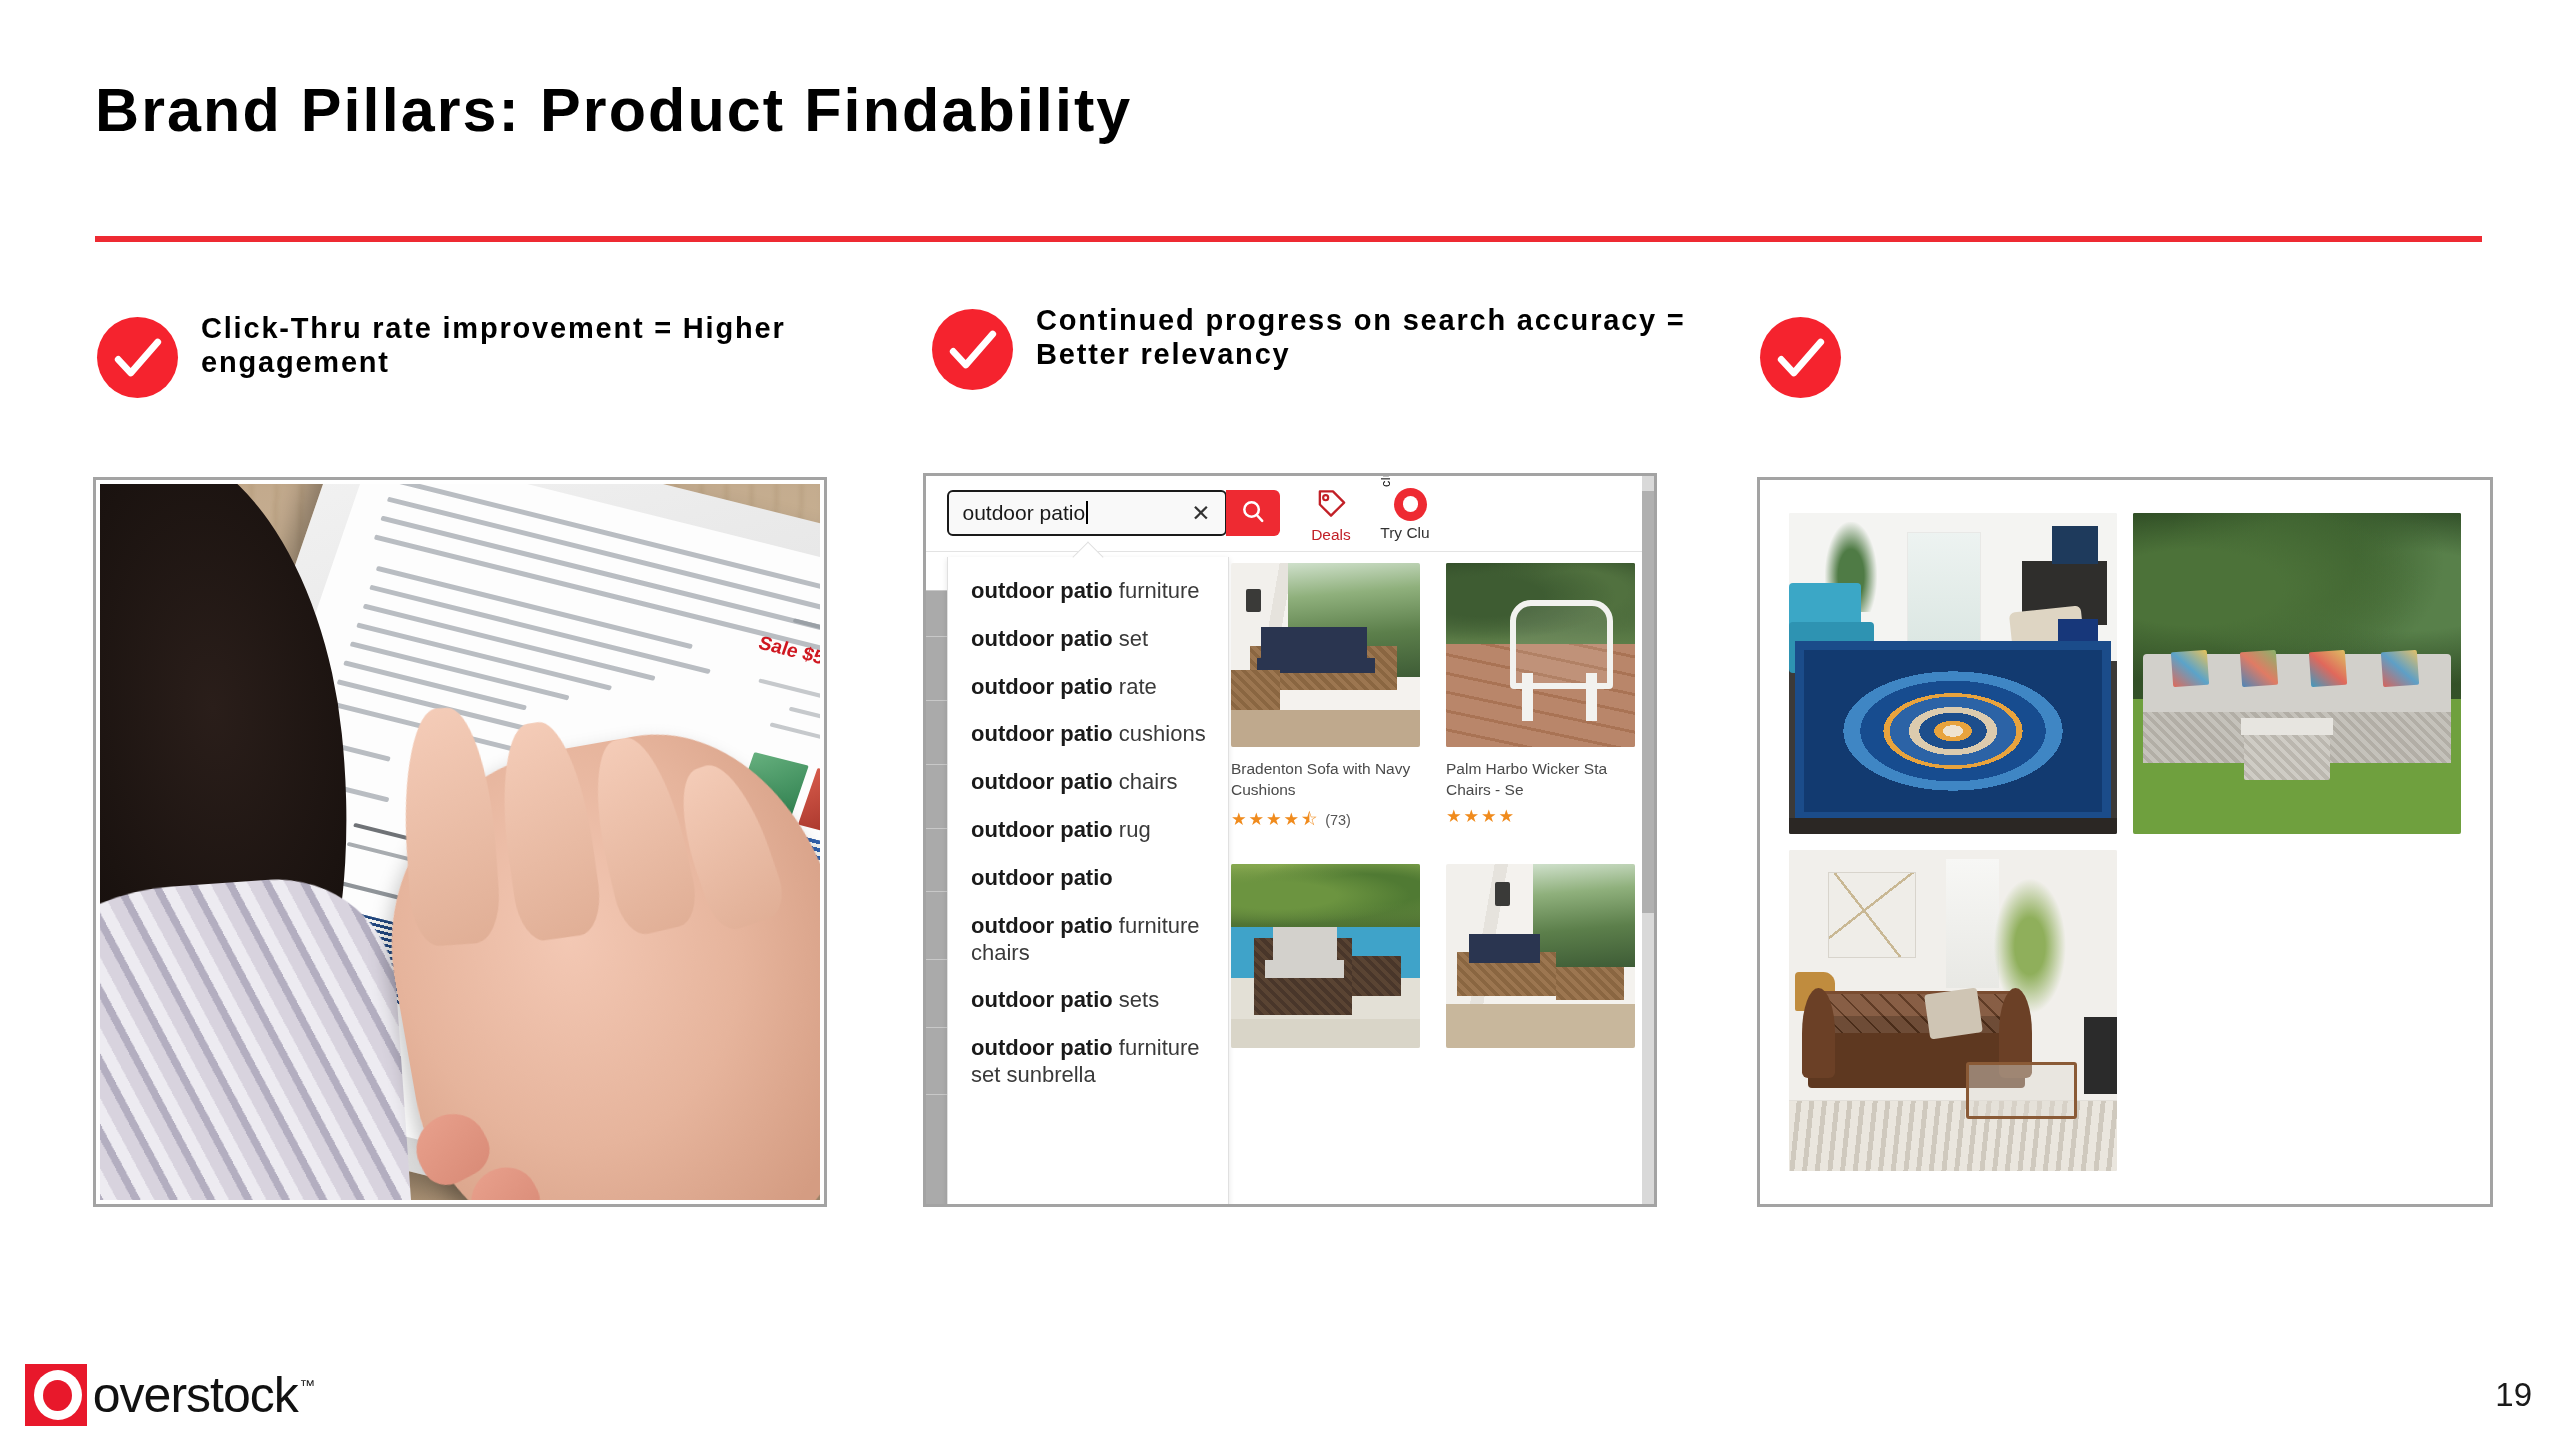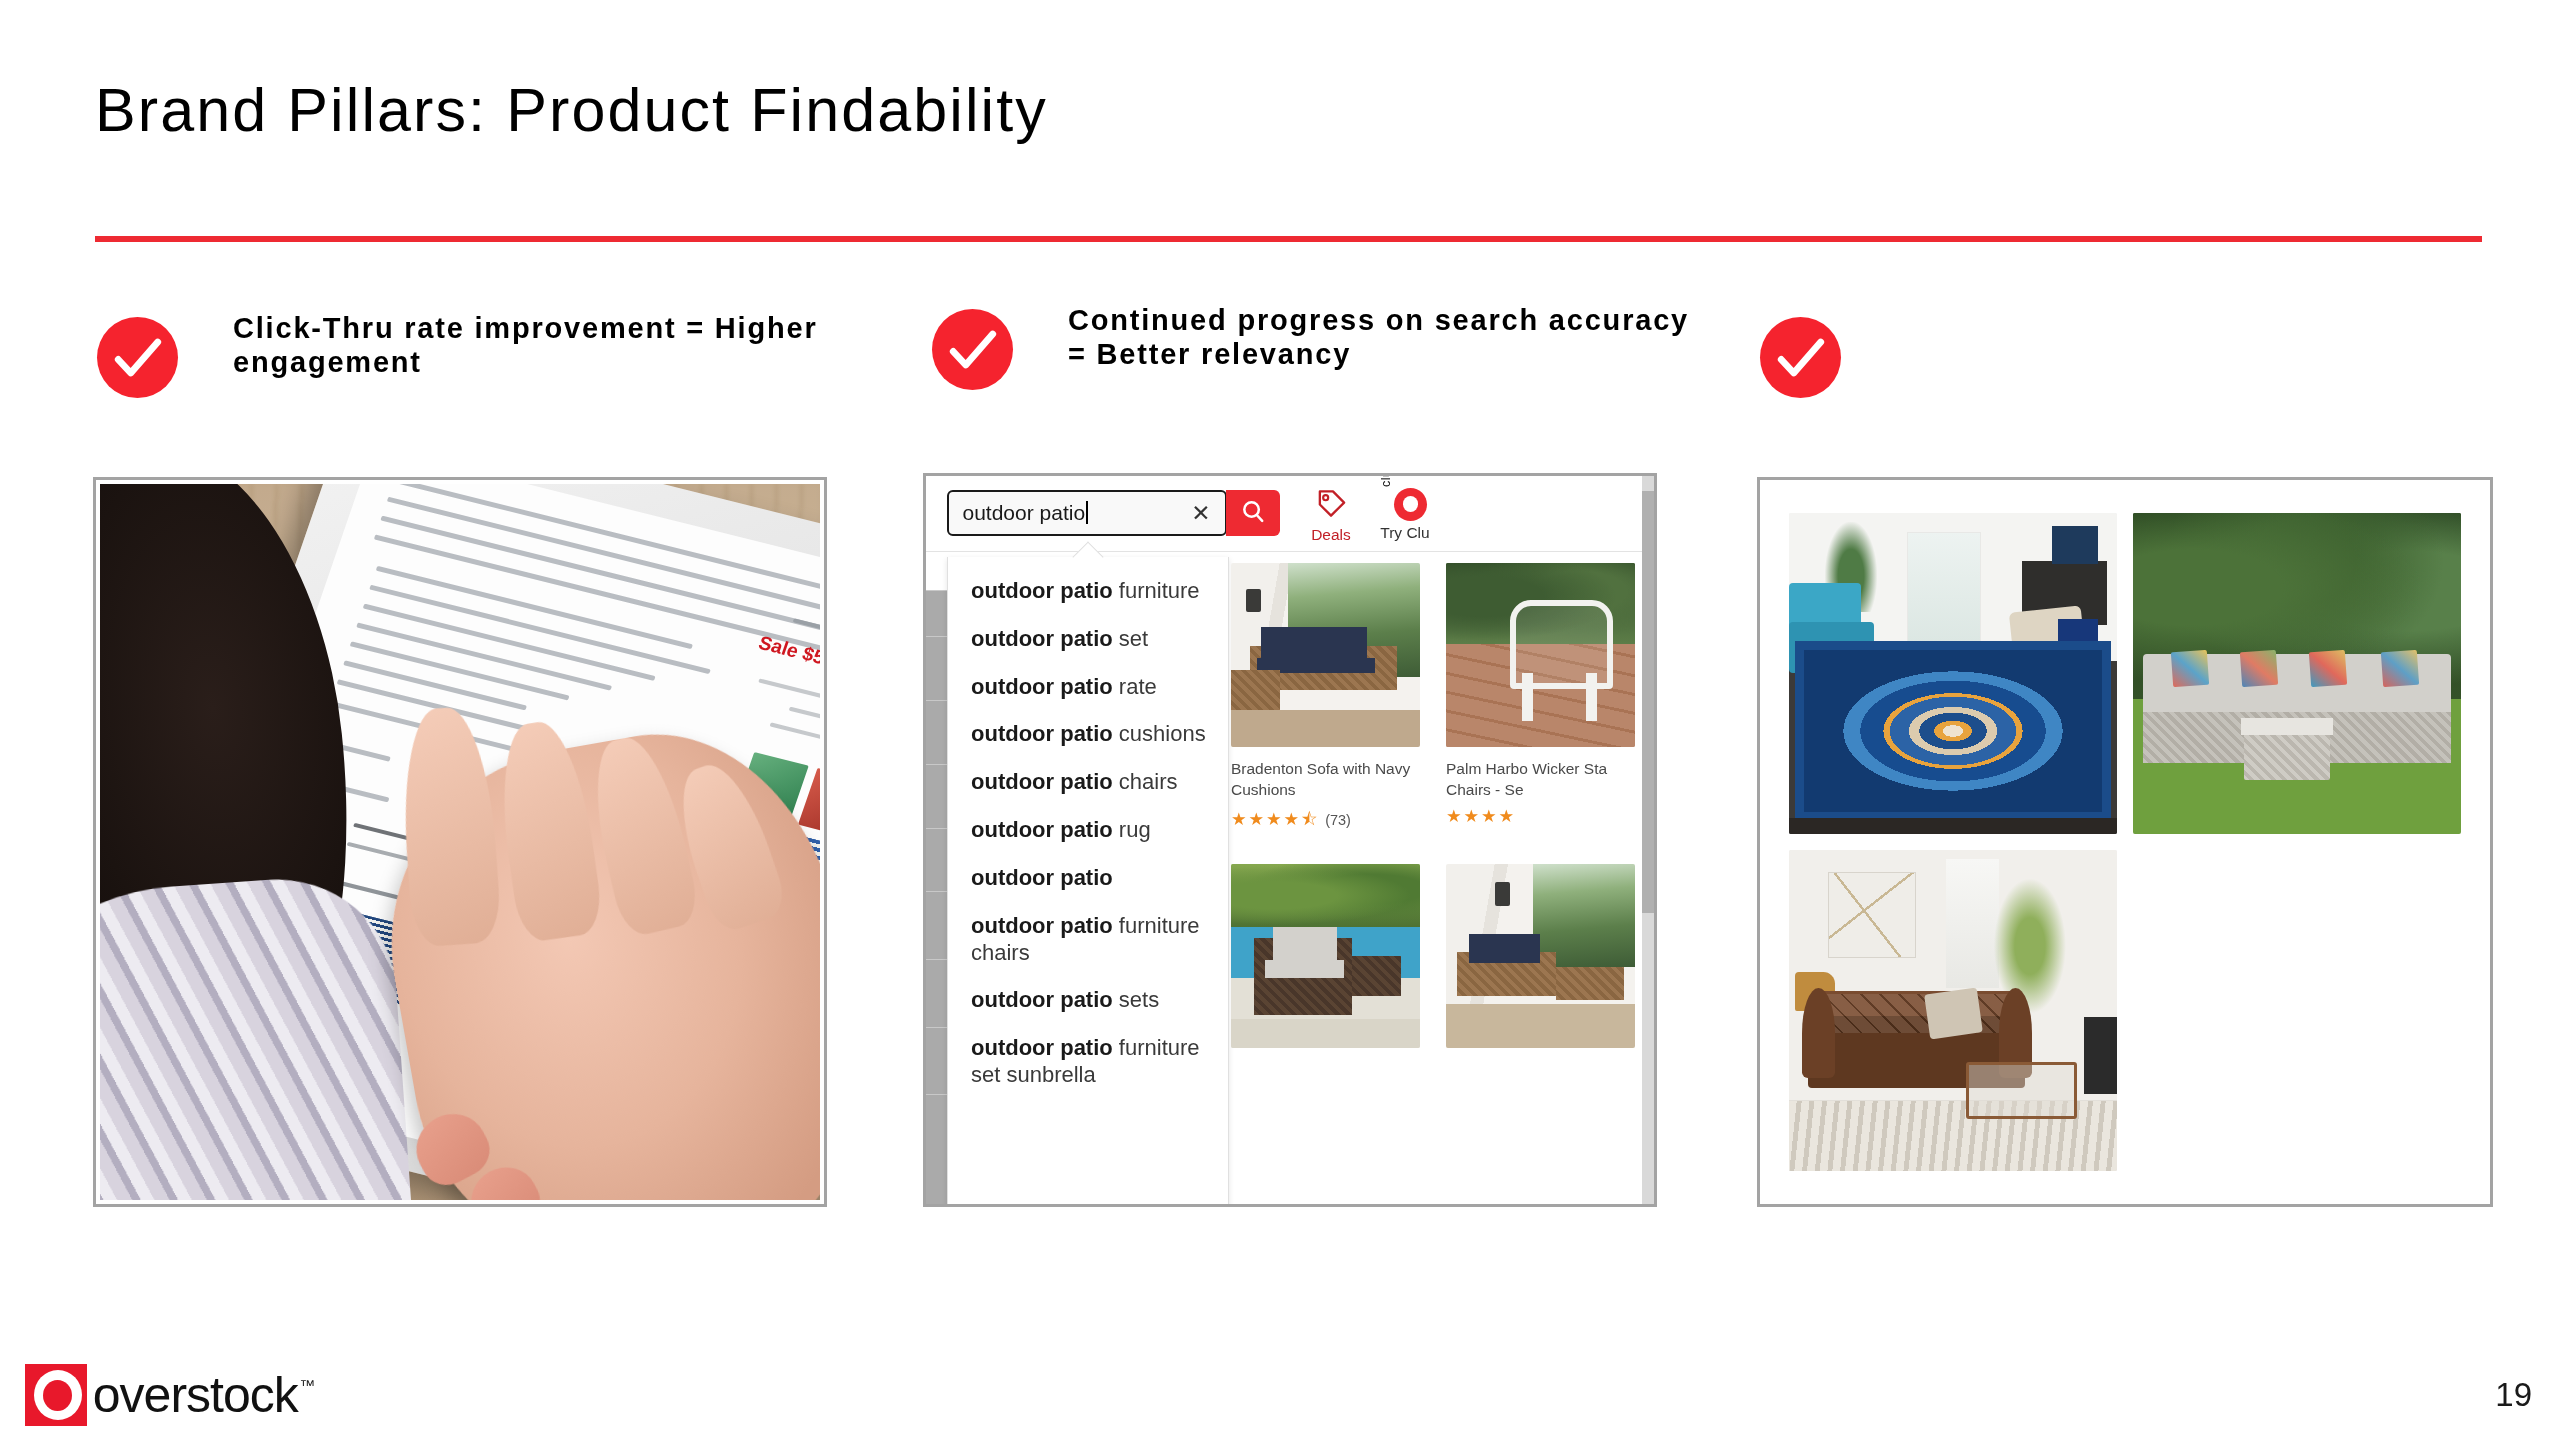--- a/index.html
+++ b/index.html
@@ -5,31 +5,31 @@
   html,body{margin:0;padding:0;}
   body{
     width:2576px;height:1449px;background:#ffffff;
     font-family:"Liberation Sans", sans-serif;
     overflow:hidden;position:relative;
   }
 
   
   #slide-title{
     position:absolute;left:95px;top:75px;
-    font-size:61px;font-weight:normal;color:#000000;
+    font-size:61px;font-weight:bold;color:#000000;
     letter-spacing:2.1px;white-space:nowrap;
     font-family:"Liberation Sans", sans-serif;
   }
   #title-rule{
     position:absolute;left:95px;top:236px;width:2387px;height:5.8px;
     background:#EE2A32;
   }
 
   
-  .col-header{position:absolute;top:300px;display:flex;align-items:flex-start;gap:32px;}
+  .col-header{position:absolute;top:300px;display:flex;align-items:flex-start;}
   .check-badge{
     width:81px;height:81px;border-radius:50%;background:#F5232E;
     flex:0 0 81px;position:relative;margin-top:17.4px;
   }
   .check-badge svg{position:absolute;left:0;top:0;}
   .col-head-text{
     margin-left:23px;font-size:29px;font-weight:bold;color:#000000;
     line-height:1.17;letter-spacing:1.8px;
   }
   #hdr-1{left:97px;width:754px;}

